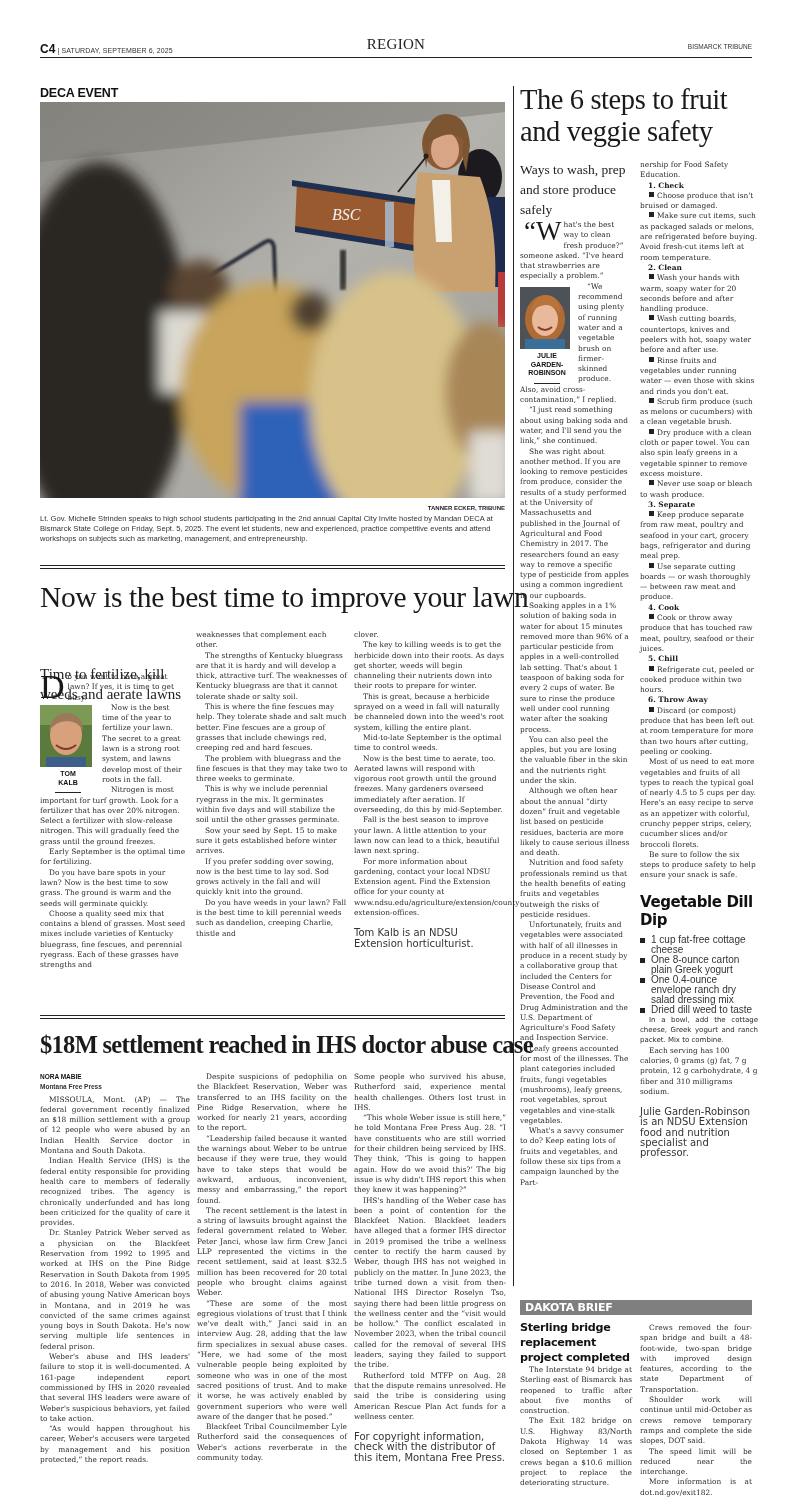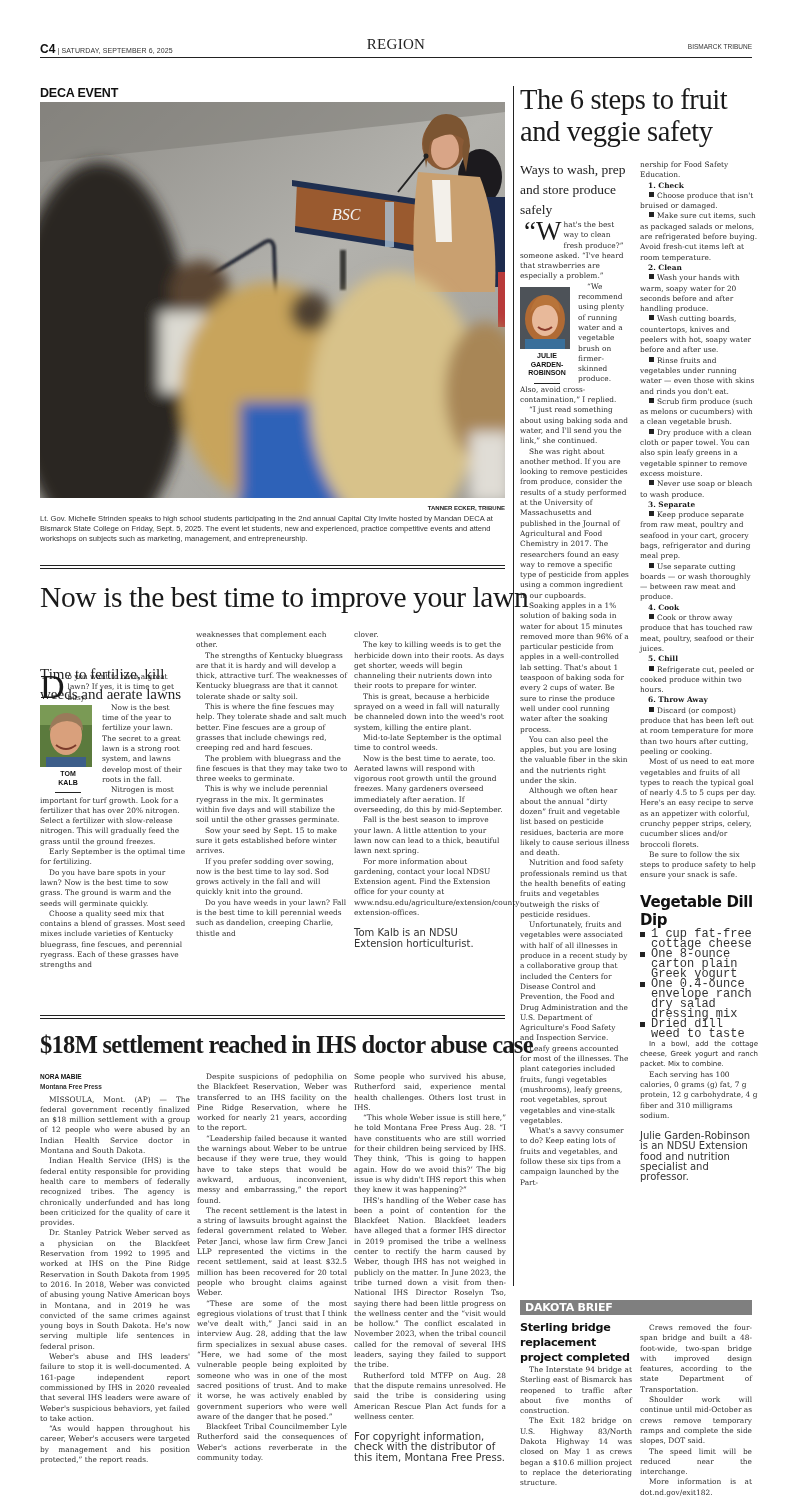--- a/index.html
+++ b/index.html
@@ -42,21 +42,21 @@
 
   .mug-label { font-family: "Liberation Sans", sans-serif; font-weight: bold; font-size: 7px; line-height: 8.5px; text-align: center; color: #111; }
   .mug-rule { height: 1px; background: #222; margin: 5px auto 0; width: 26px; }
 
   .dropcap { float: left; font-family: "Liberation Serif", serif; font-size: 34px; line-height: 27px; margin: 1px 3px 0 0; color: #1a1a1a; }
 
   .vrule { width: 1px; background: #222; }
 
   
   .recipe-title { font-family: "DejaVu Sans", sans-serif; font-weight: bold; font-size: 15px; line-height: 18px; color: #111; letter-spacing: -0.4px; }
-  .ingredients { font-family: Liberation Mono, monospace; font-size: 12px; line-height: 10px; color: #333; list-style: none; }
+  .ingredients { font-family: Liberation Sans, sans-serif; font-size: 10px; line-height: 10px; color: #333; list-style: none; }
   .ingredients li { position: relative; padding-left: 11px; }
   .ingredients li::before { content: ""; position: absolute; left: 0; top: 3px; width: 5px; height: 5px; background: #222; }
 
   
   .brief-bar { background: #7f7f7f; color: #fff; font-family: "DejaVu Sans", sans-serif; font-weight: bold; font-size: 11px; line-height: 15px; padding-left: 5px; letter-spacing: -0.2px; }
   .brief-hl { font-family: "DejaVu Sans", sans-serif; font-weight: bold; font-size: 11.2px; line-height: 15px; color: #111; letter-spacing: -0.3px; }
 </style>
 </head>
 <body>
 
@@ -277,39 +277,39 @@
 
   <p class="step">5. Chill</p>
   <p><span class="sq"></span><span>Refrigerate cut, peeled or cooked produce within two hours.</span></p>
 
   <p class="step">6. Throw Away</p>
   <p><span class="sq"></span><span>Discard (or compost) produce that has been left out at room temperature for more than two hours after cutting, peeling or cooking.</span></p>
 
   <p>Most of us need to eat more vegetables and fruits of all types to reach the typical goal of nearly 4.5 to 5 cups per day. Here's an easy recipe to serve as an appetizer with colorful, crunchy pepper strips, celery, cucumber slices and/or broccoli florets.</p>
   <p>Be sure to follow the six steps to produce safety to help ensure your snack is safe.</p>
 
-  <div class="recipe-title" style="margin-top:12px; ">Vegetable Dill Dip</div>
+  <div class="recipe-title" style="margin-top:12px; margin-bottom:6px;">Vegetable Dill Dip</div>
   <ul class="ingredients">
     <li>1 cup fat-free cottage cheese</li>
     <li>One 8-ounce carton plain Greek yogurt</li>
     <li>One 0.4-ounce envelope ranch dry salad dressing mix</li>
     <li>Dried dill weed to taste</li>
   </ul>
   <p style="font-family:'DejaVu Sans',sans-serif; font-size:7px; text-align:justify;">In a bowl, add the cottage cheese, Greek yogurt and ranch packet. Mix to combine.</p>
   <p>Each serving has 100 calories, 0 grams (g) fat, 7 g protein, 12 g carbohydrate, 4 g fiber and 310 milligrams sodium.</p>
   <p class="sansnote">Julie Garden-Robinson is an NDSU Extension food and nutrition specialist and professor.</p>
 </div>
 
 <div class="abs brief-bar" style="left:520px; top:1300px; width:232px;">DAKOTA BRIEF</div>
 
 <div class="abs" style="left:520px; top:1320px; width:112px;">
   <div class="brief-hl">Sterling bridge replacement project completed</div>
   <div class="col justify">
     <p>The Interstate 94 bridge at Sterling east of Bismarck has reopened to traffic after about five months of construction.</p>
-    <p>The Exit 182 bridge on U.S. Highway 83/North Dakota Highway 14 was closed on May 1 as crews began a $10.6 million project to replace the deteriorating structure.</p>
+    <p>The Exit 182 bridge on U.S. Highway 83/North Dakota Highway 14 was closed on September 1 as crews began a $10.6 million project to replace the deteriorating structure.</p>
   </div>
 </div>
 
 <div class="abs col justify" style="left:640px; top:1323px; width:112px;">
   <p>Crews removed the four-span bridge and built a 48-foot-wide, two-span bridge with improved design features, according to the state Department of Transportation.</p>
   <p>Shoulder work will continue until mid-October as crews remove temporary ramps and complete the side slopes, DOT said.</p>
   <p>The speed limit will be reduced near the interchange.</p>
   <p>More information is at dot.nd.gov/exit182.</p>
 </div>
 

